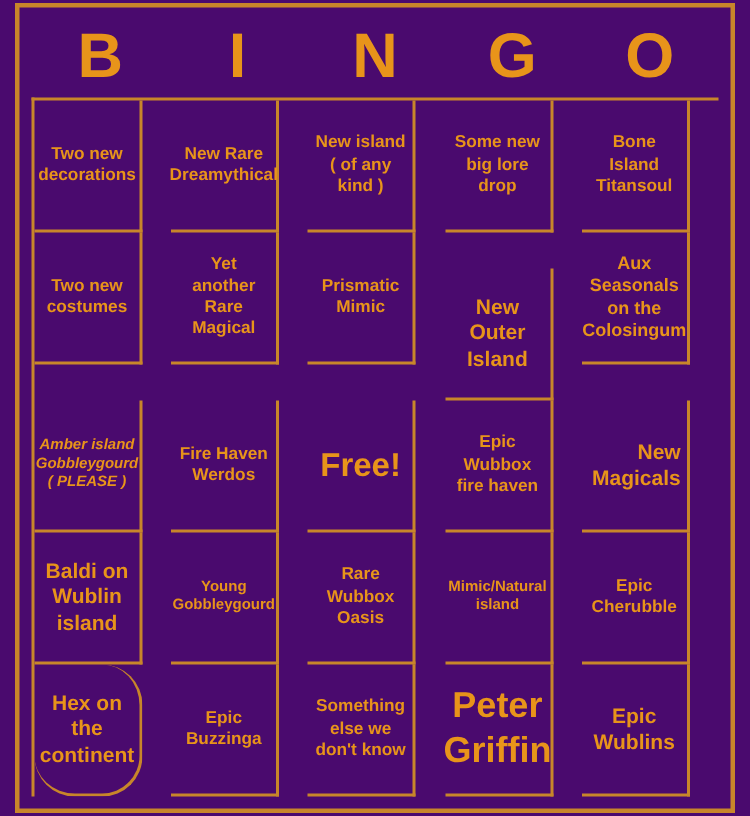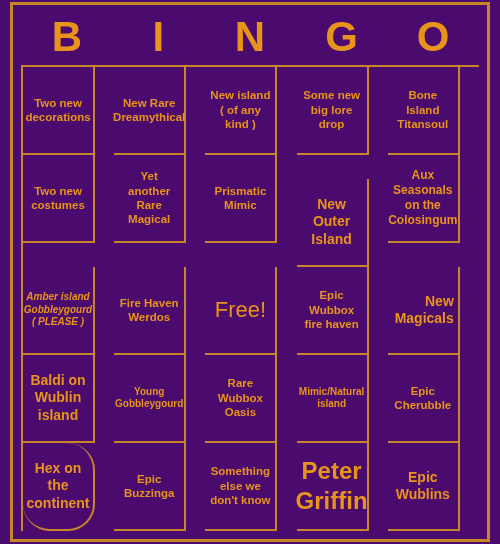--- a/index.html
+++ b/index.html
@@ -47,21 +47,21 @@
       text-align: center;
       color: #e8941a;
       font-size: 11.5px;
       font-weight: bold;
       padding: 4px;
       line-height: 1.25;
       cursor: pointer;
     }
     .bingo-cell.free {
       font-size: 22px;
-      font-weight: normal;
+      font-weight: bold;
       color: #e8941a;
     }
   </style>
 </head>
 <body>
 
 <div class="bingo-card">
   <div class="bingo-header">
     <div class="bingo-letter">B</div>
     <div class="bingo-letter">I</div>

